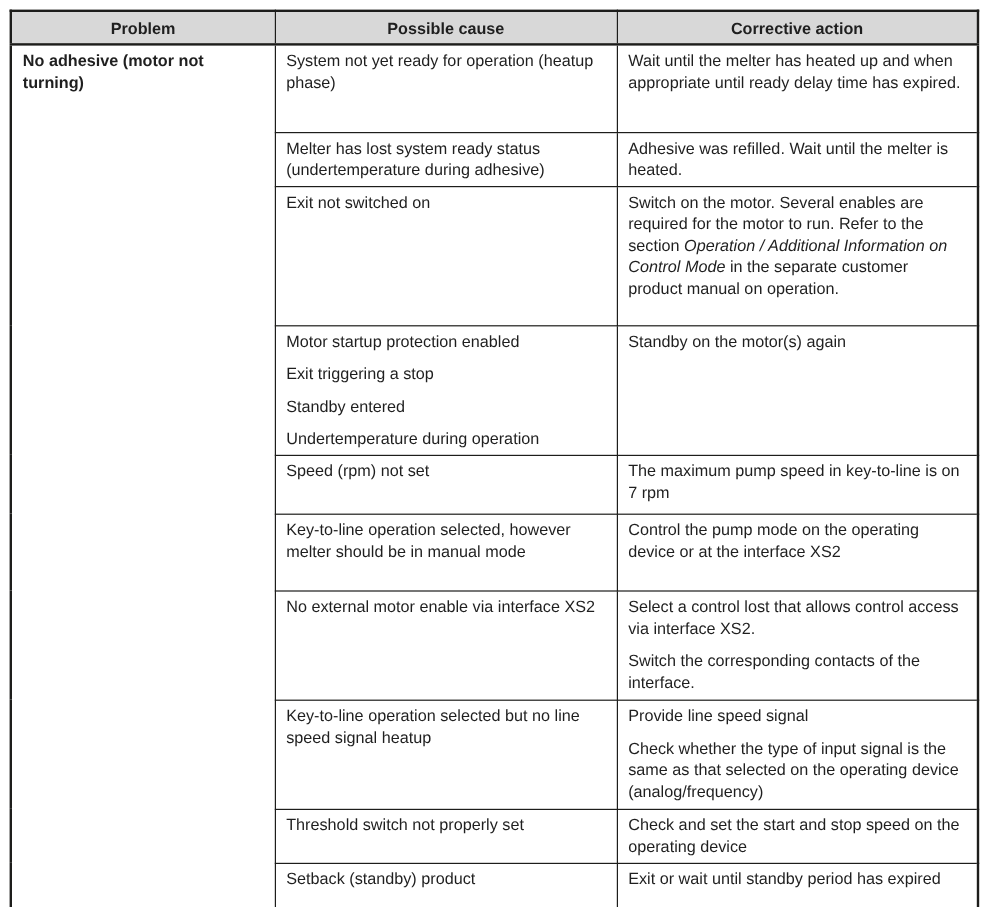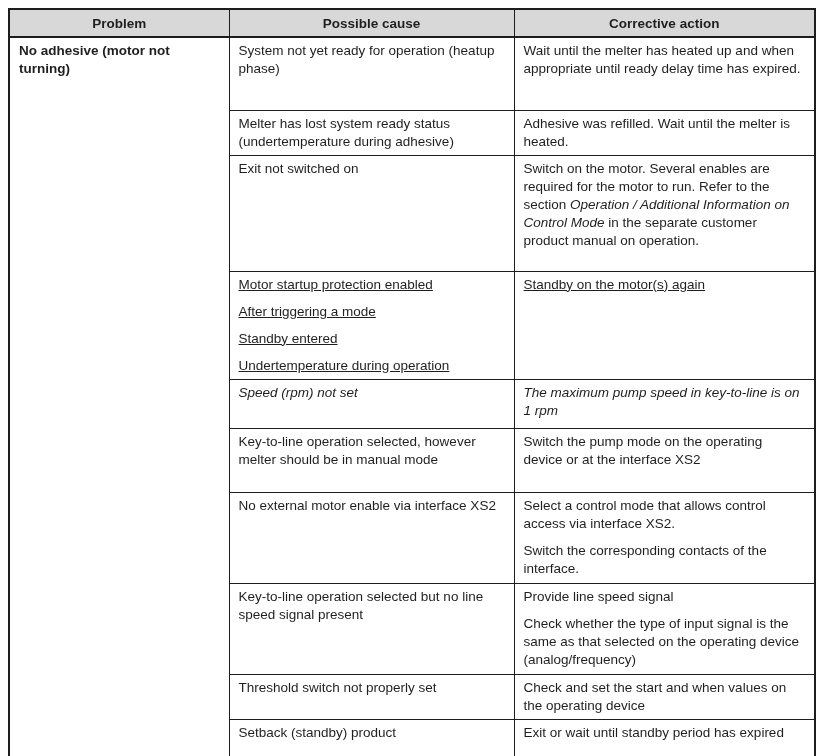--- a/index.html
+++ b/index.html
@@ -98,71 +98,71 @@
           </td>
         </tr>
         <tr style="height: 116px;">
           <td>
             <p>Exit not switched on</p>
           </td>
           <td>
             <p>Switch on the motor. Several enables are required for the motor to run. Refer to the section <em>Operation / Additional Information on Control Mode</em> in the separate customer product manual on operation.</p>
           </td>
         </tr>
-        <tr style="height: 106px; text-decoration: underline;">
+        <tr style="height: 106px;">
           <td>
             <p>Motor startup protection enabled</p>
-            <p>After triggering a mode</p>
+            <p>Exit triggering a stop</p>
             <p>Standby entered</p>
             <p>Undertemperature during operation</p>
           </td>
           <td>
             <p>Standby on the motor(s) again</p>
           </td>
         </tr>
-        <tr style="height: 49px; font-style: italic;">
+        <tr style="height: 49px;">
           <td>
             <p>Speed (rpm) not set</p>
           </td>
           <td>
-            <p>The maximum pump speed in key-to-line is on 1 rpm</p>
+            <p>The maximum pump speed in key-to-line is on 7 rpm</p>
           </td>
         </tr>
         <tr style="height: 64px;">
           <td>
             <p>Key-to-line operation selected, however melter should be in manual mode</p>
           </td>
           <td>
-            <p>Switch the pump mode on the operating device or at the interface XS2</p>
+            <p>Control the pump mode on the operating device or at the interface XS2</p>
           </td>
         </tr>
         <tr style="height: 91px;">
           <td>
             <p>No external motor enable via interface XS2</p>
           </td>
           <td>
-            <p>Select a control mode that allows control access via interface XS2.</p>
+            <p>Select a control lost that allows control access via interface XS2.</p>
             <p>Switch the corresponding contacts of the interface.</p>
           </td>
         </tr>
         <tr style="height: 91px;">
           <td>
-            <p>Key-to-line operation selected but no line speed signal present</p>
+            <p>Key-to-line operation selected but no line speed signal heatup</p>
           </td>
           <td>
             <p>Provide line speed signal</p>
             <p>Check whether the type of input signal is the same as that selected on the operating device (analog/frequency)</p>
           </td>
         </tr>
         <tr style="height: 45px; padding-left: 17px;">
           <td>
             <p>Threshold switch not properly set</p>
           </td>
           <td>
-            <p>Check and set the start and when values on the operating device</p>
+            <p>Check and set the start and stop speed on the operating device</p>
           </td>
         </tr>
         <tr style="height: 40px;">
           <td>
             <p>Setback (standby) product</p>
           </td>
           <td>
             <p>Exit or wait until standby period has expired</p>
           </td>
         </tr>

